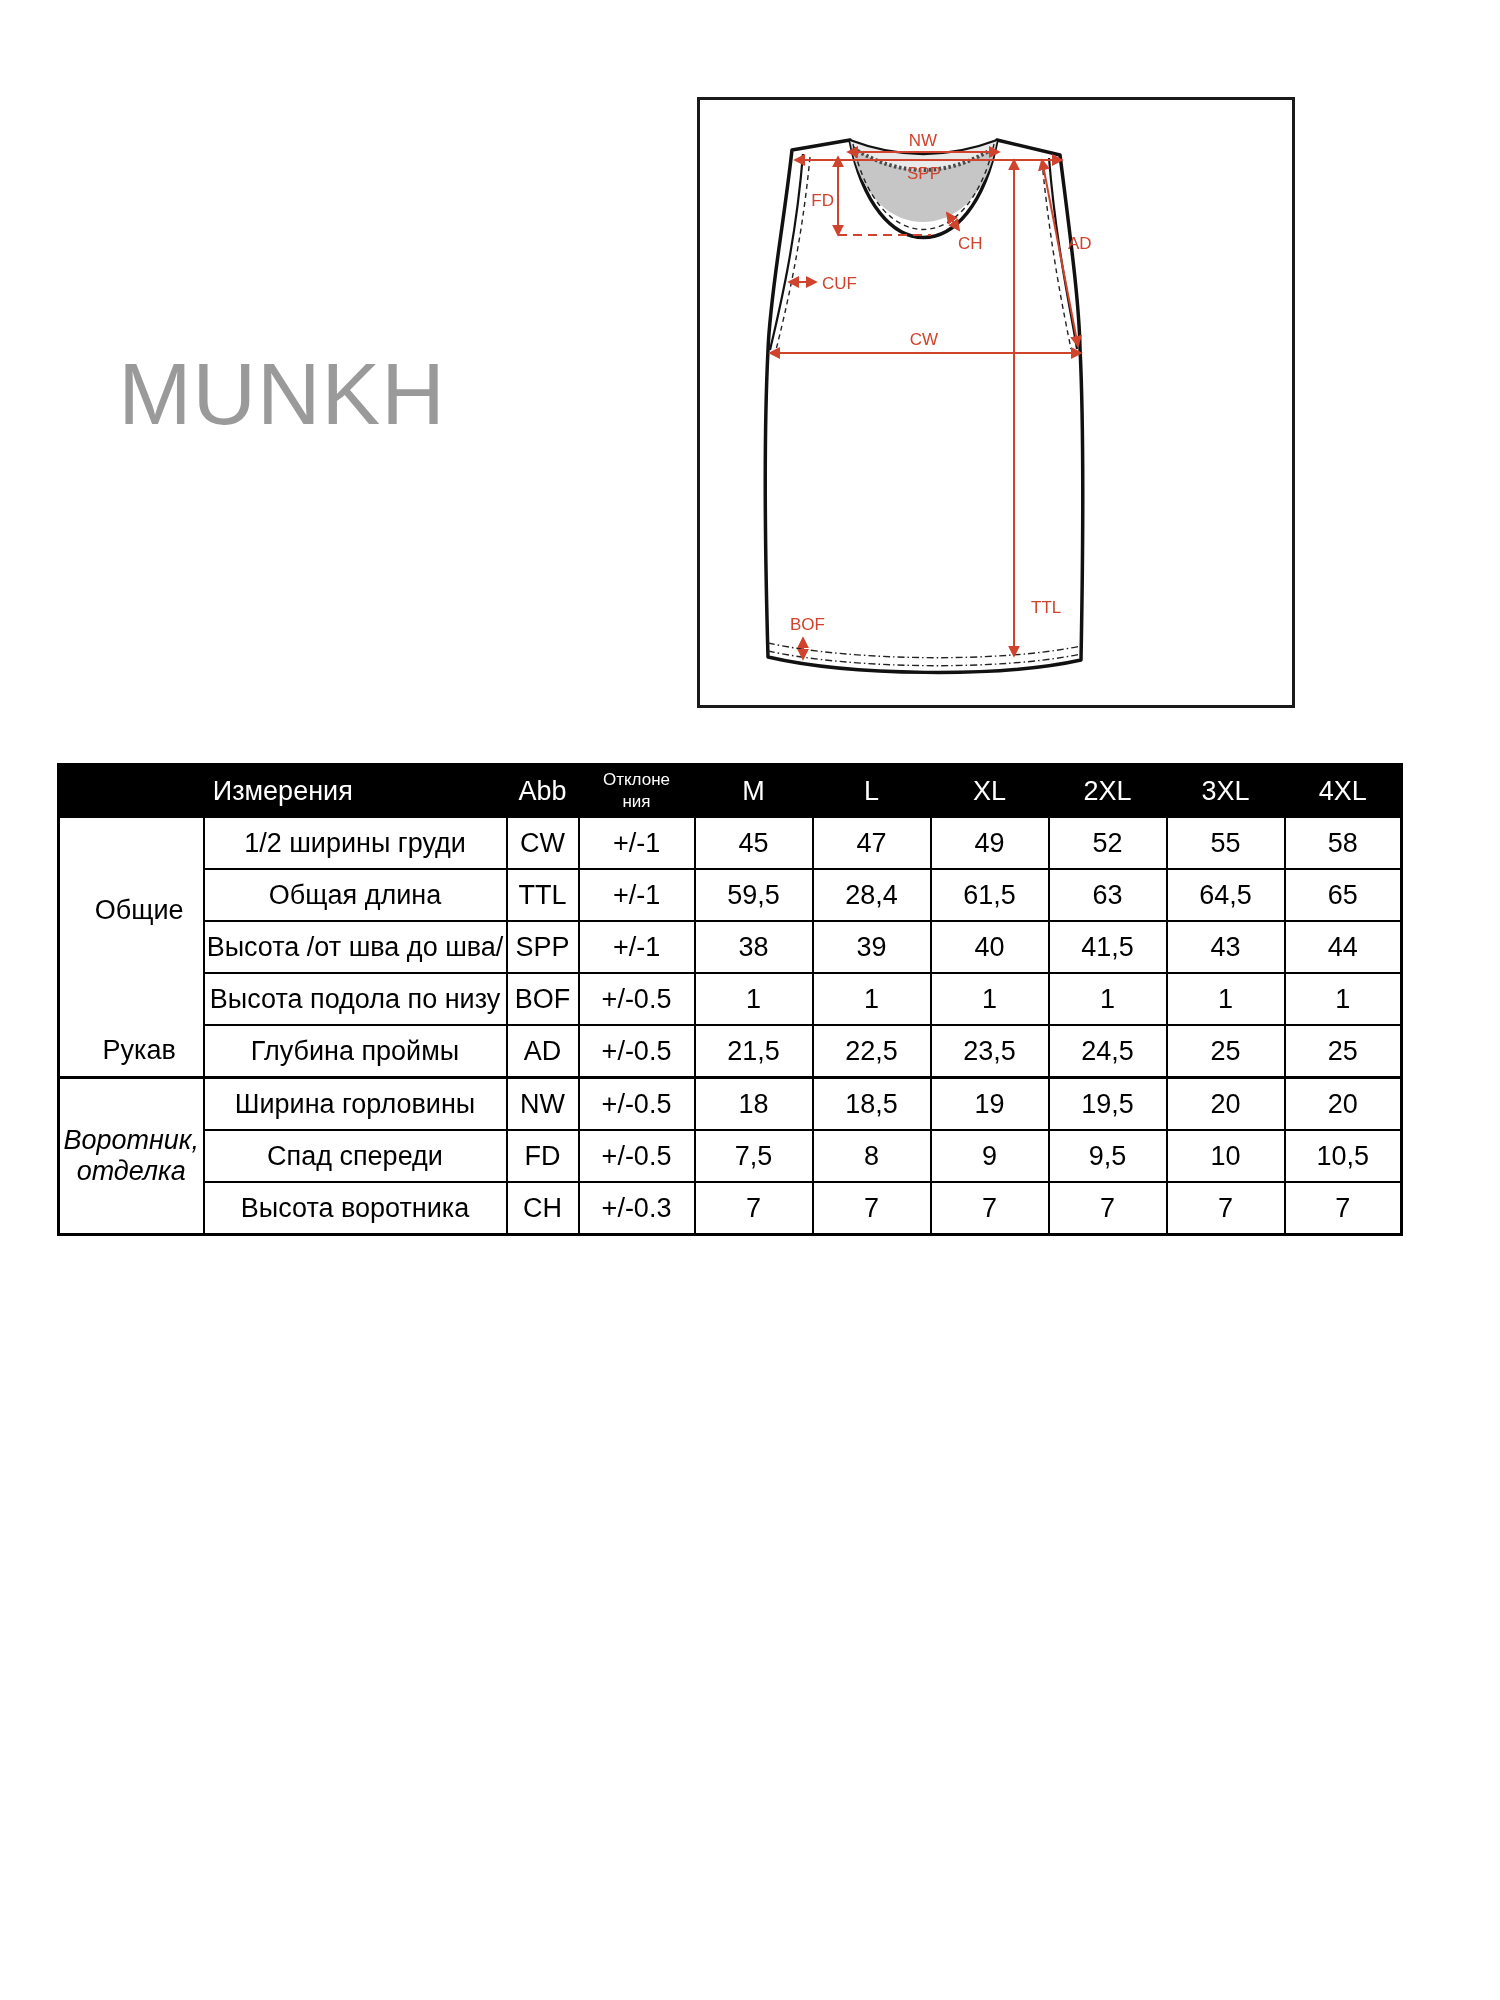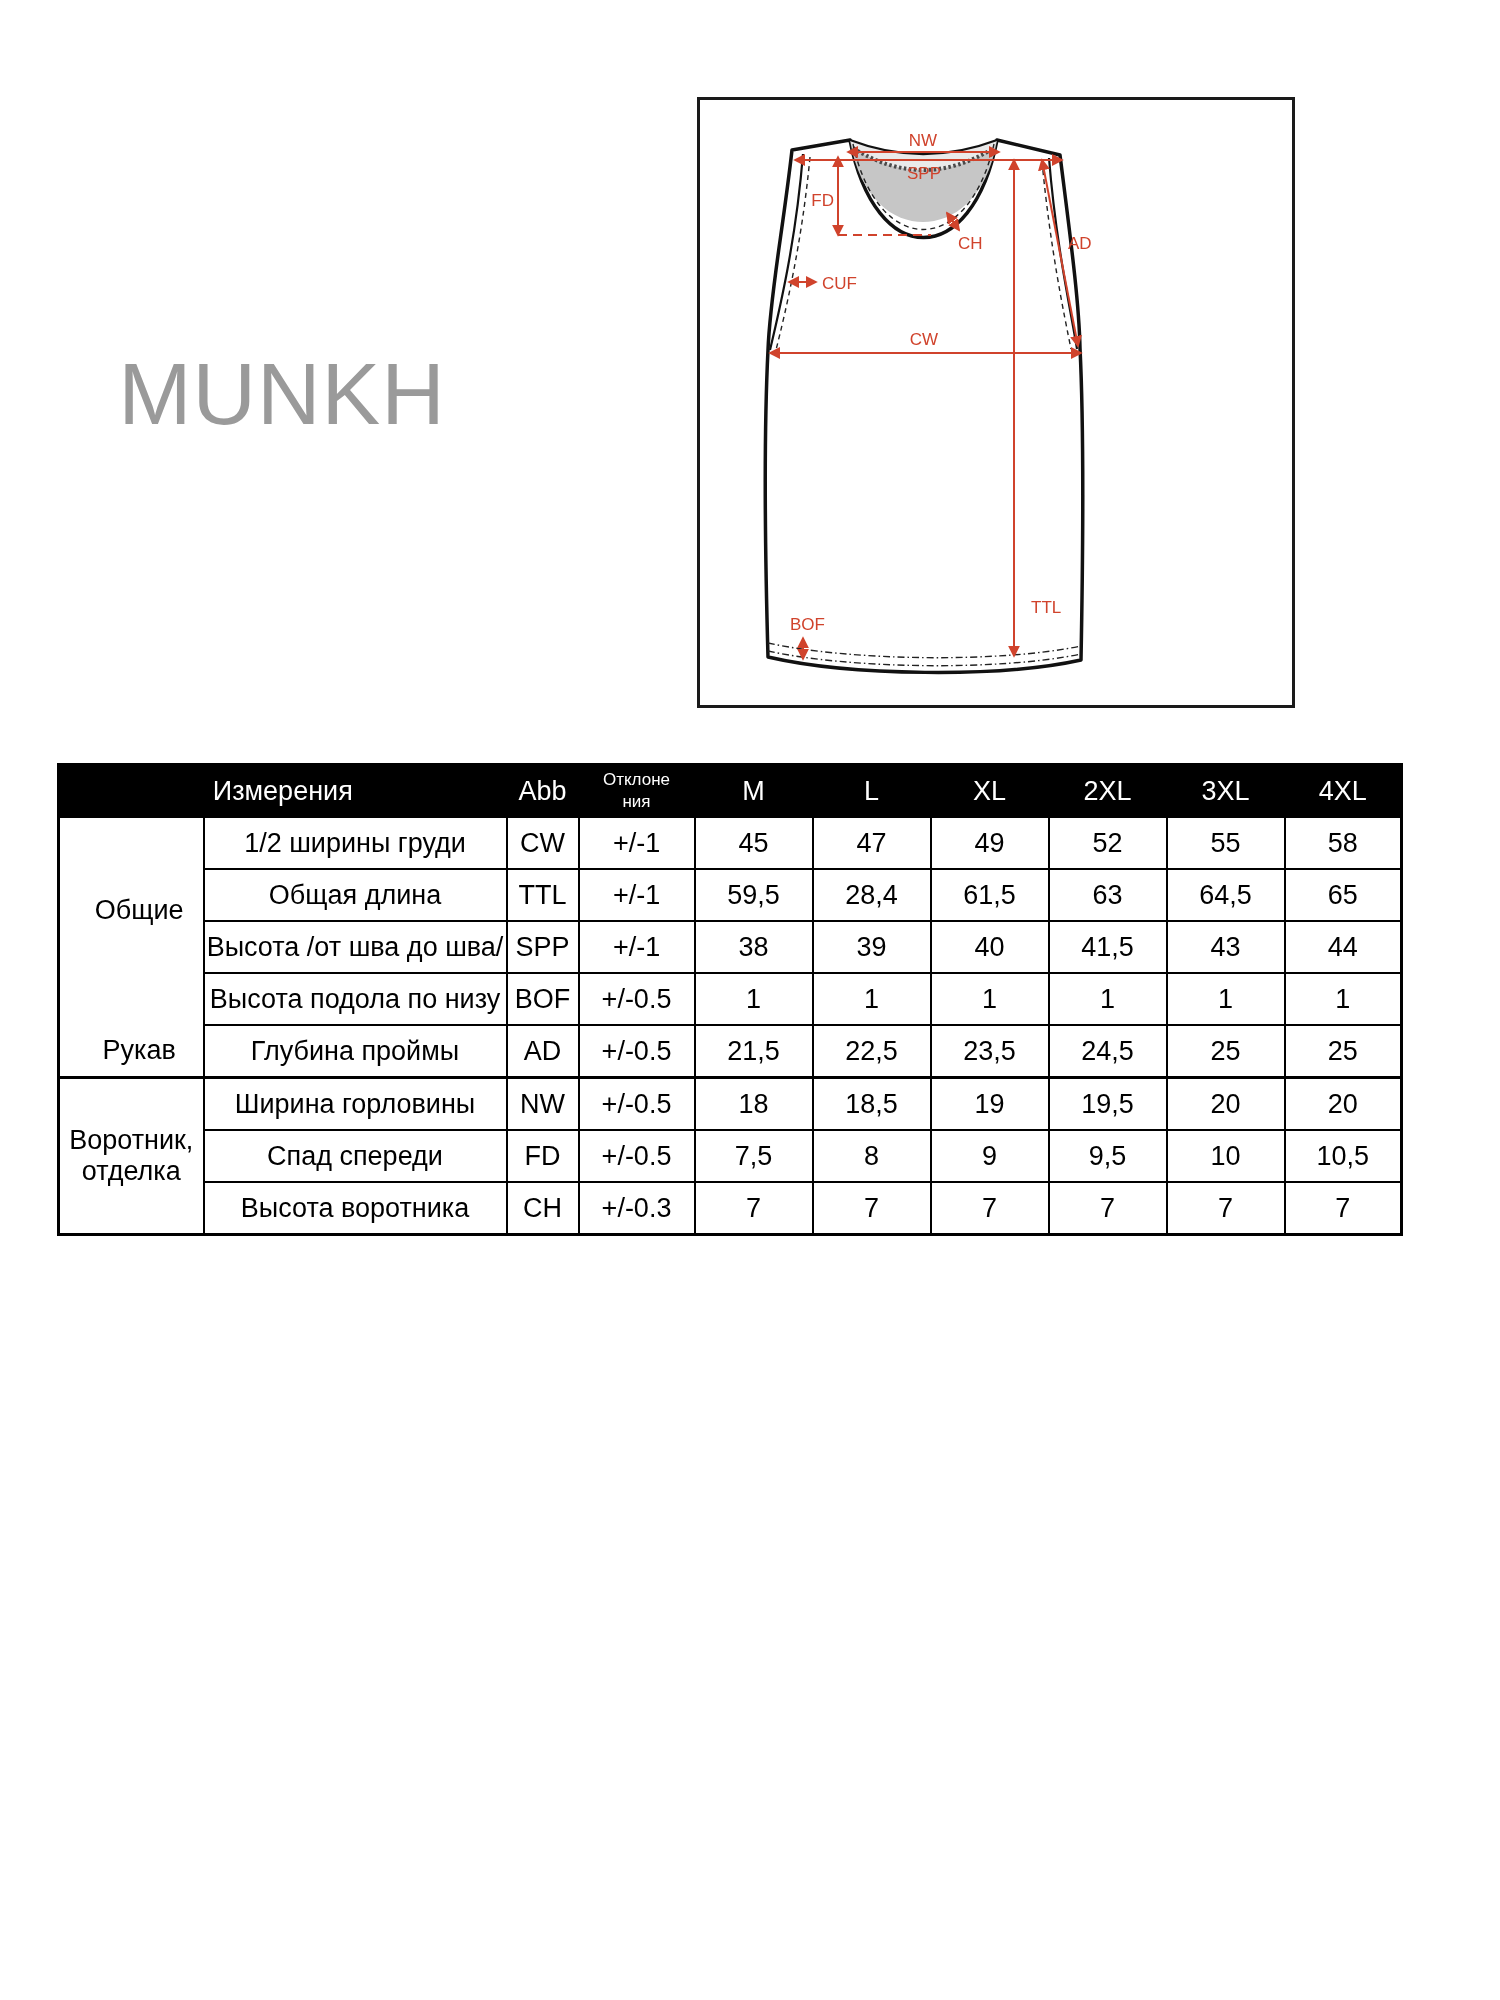--- a/index.html
+++ b/index.html
@@ -34,21 +34,21 @@
   table.size-table{border:3px solid #000;}
   table.size-table tr{height:52px;}
   th.hdr{background:#000;color:#fff;}
   th.hdr-left{text-align:left;padding-left:10px;}
   th.hdr-dev{font-size:17px;line-height:22px;}
   td.name-cell{text-align:left;padding-left:8px;}
   td.group-cell{position:relative;}
   .grp-label{position:absolute;left:8px;width:100%;text-align:center;line-height:28px;}
   .grp-general{top:78px;}
   .grp-sleeve{top:218px;}
-  td.group-cell-collar div{line-height:31px;}
+  td.group-cell-collar div{line-height:31px;font-style:italic;}
   tr.group-break td{border-top:3px solid #000;}
 </style>
 </head>
 <body>
 
 <div class="logo">
   <div class="brand">MUNKH</div>
 </div>
 
 <div class="diagram-box">

